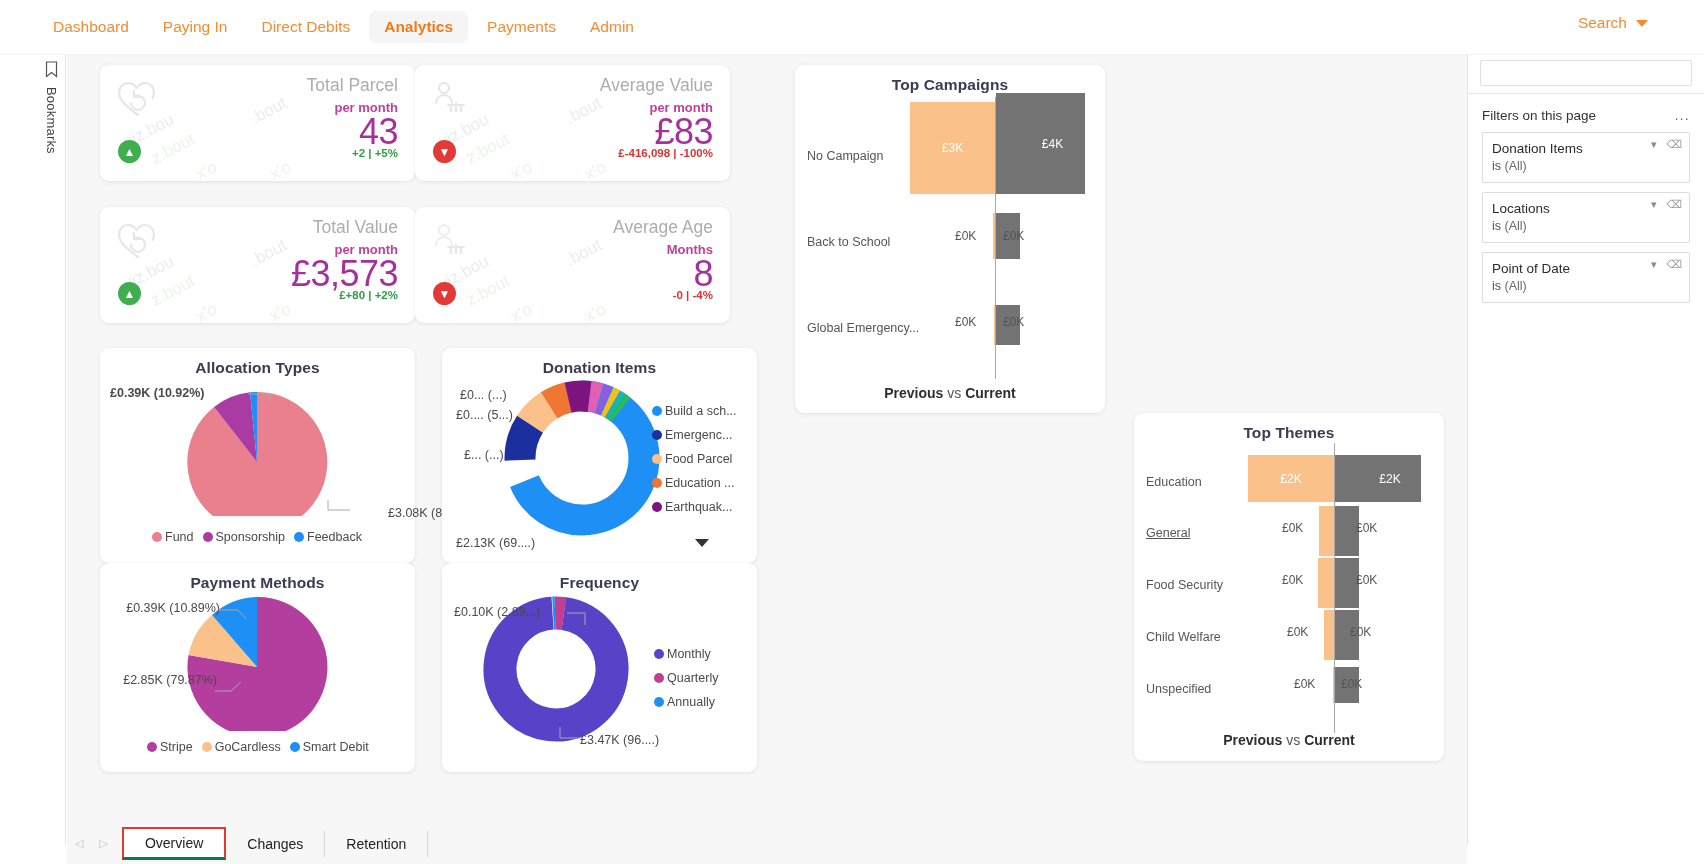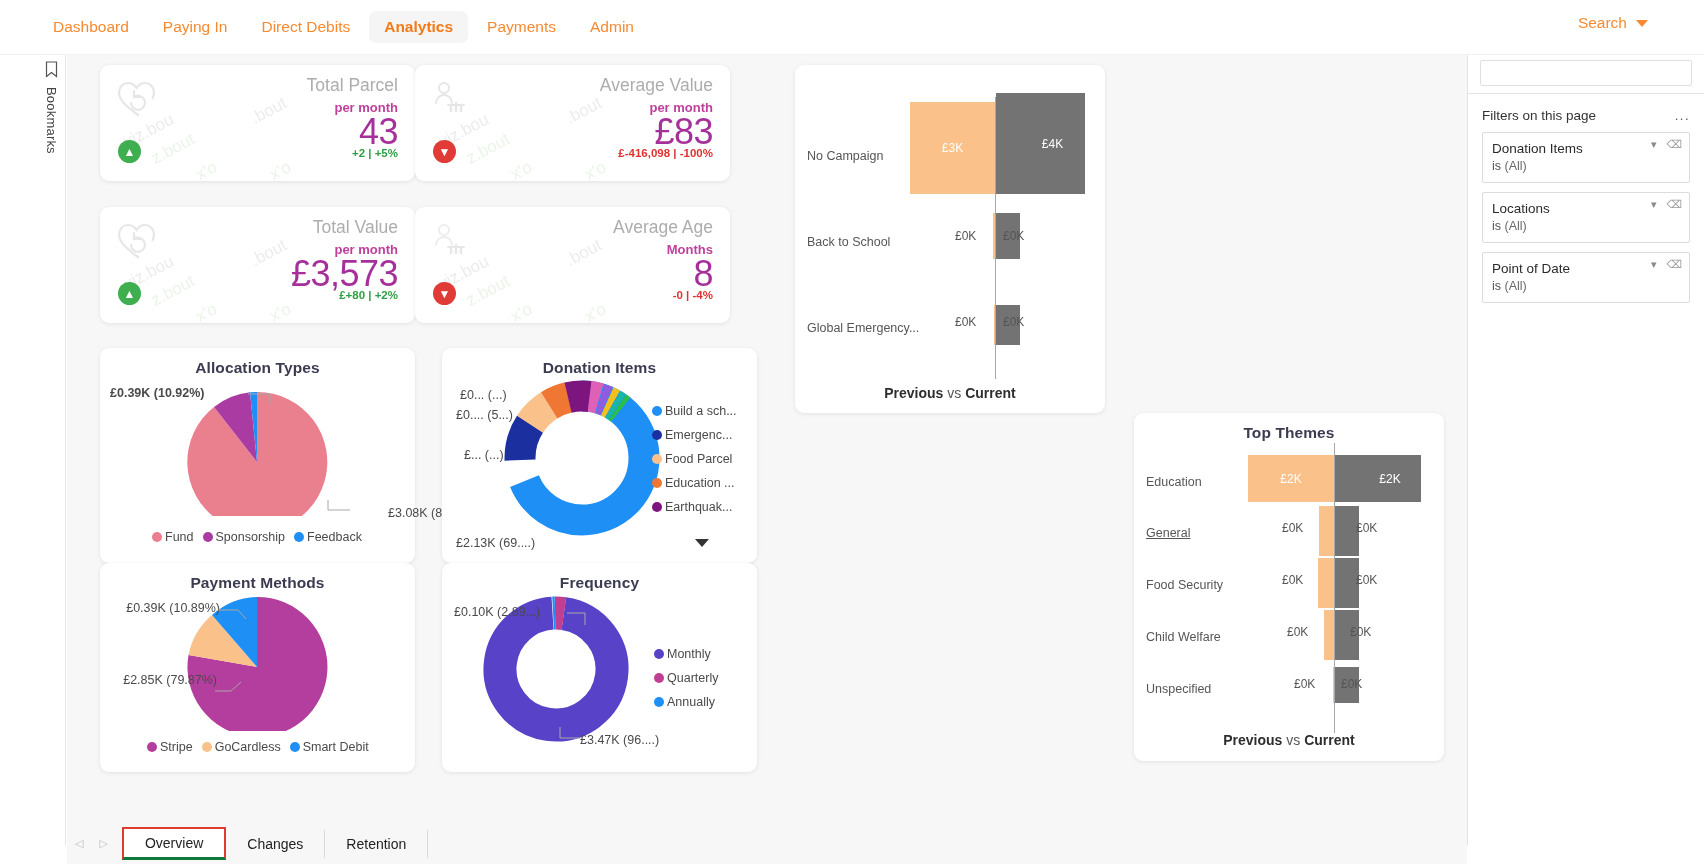--- a/index.html
+++ b/index.html
@@ -442,20 +442,21 @@
         <span>Quarterly</span>
       </span>
       <span class="legend-item">
         <span class="dot" style="background:#1e8ff5;"></span>
         <span>Annually</span>
       </span>
     </div>
   </div>
 
   <div class="card tornado" style="left:728px; top:10px; width:310px; height:348px;">
+    <div class="card-title">Top Campaigns</div>
     <div class="tor-axis" style="left:200px; top:32px; height:282px;"></div>
 
     <div class="tor-cat" style="top:84px;">No Campaign</div>
     <div class="tor-barL" style="left:115px; top:37px; width:85px; height:92px;">
       <span class="tor-lbl-in">£3K</span>
     </div>
     <div class="tor-barR" style="left:201px; top:28px; width:89px; height:101px;">
       <span class="tor-lbl-in">£4K</span>
     </div>
 

